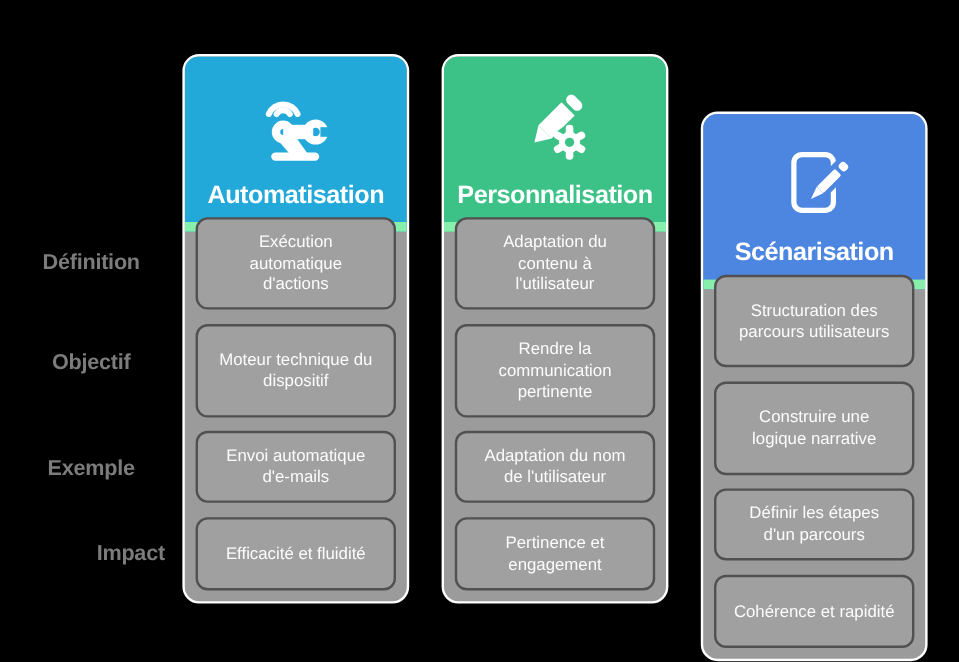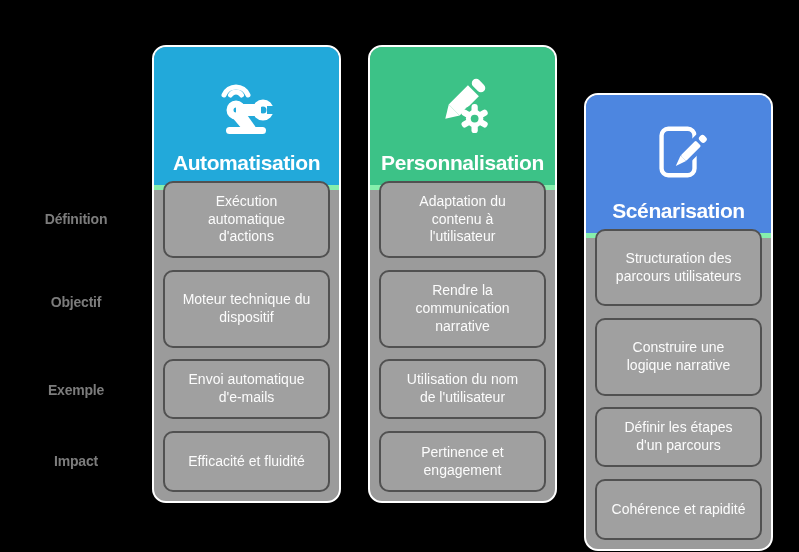--- a/index.html
+++ b/index.html
@@ -17,48 +17,48 @@
     border-radius: 10px;
   }
   .row-label {
     position: absolute;
     left: 0;
     width: 152px;
     transform: translateY(-50%);
     text-align: center;
     color: #7C7C7C;
     font-weight: bold;
-    font-size: 14px;
+    font-size: 18px;
     letter-spacing: -0.2px;
   }
   .row-label.r1 { top: 219px; }
   .row-label.r2 { top: 302px; }
   .row-label.r3 { top: 390px; }
-  .row-label.r4 { top: 461px; }
+  .row-label.r4 { top: 461px; margin-left: 33px; }
 
   .column {
     position: absolute;
     top: 45px;
     width: 189px;
     height: 458px;
     box-sizing: border-box;
     border: 2px solid #fff;
     border-radius: 14px;
     background: #9B9B9B;
     overflow: hidden;
   }
   .column.c1 { left: 152px; }
   .column.c2 { left: 368px; padding-left: 36px; }
   .column.c3 { left: 584px; margin-top: 48px; }
 
   .col-header {
     position: absolute;
     top: 0; left: 0; right: 0;
     height: 120px;
-    border-bottom: 5px solid #86efac;
+    border-bottom: 8px solid #86efac;
     display: flex;
     flex-direction: column;
     align-items: center;
     padding: 10px 0 8px 0;
     box-sizing: content-box;
   }
   .icon-wrap {
     flex: 1;
     display: flex;
     align-items: center;
@@ -155,22 +155,22 @@
           <circle cx="44" cy="46" r="4" style="fill: rgb(60, 194, 135);"></circle>
         </svg>
       </div>
       <div class="col-title">Personnalisation</div>
     </div>
     <div class="cell r1">Adaptation du
 contenu à
 l'utilisateur</div>
     <div class="cell r2">Rendre la
 communication
-narrative</div>
-    <div class="cell r3">Utilisation du nom
+pertinente</div>
+    <div class="cell r3">Adaptation du nom
 de l'utilisateur</div>
     <div class="cell r4">Pertinence et
 engagement</div>
   </div>
 
   <div class="column c3">
     <div class="col-header" style="background-color: rgb(77, 134, 224);">
       <div class="icon-wrap">
         <svg width="62" height="62" viewBox="0 0 64 64">
           <rect x="14" y="7" width="34" height="48" rx="7" fill="none" stroke="#fff" stroke-width="4.5"></rect>

